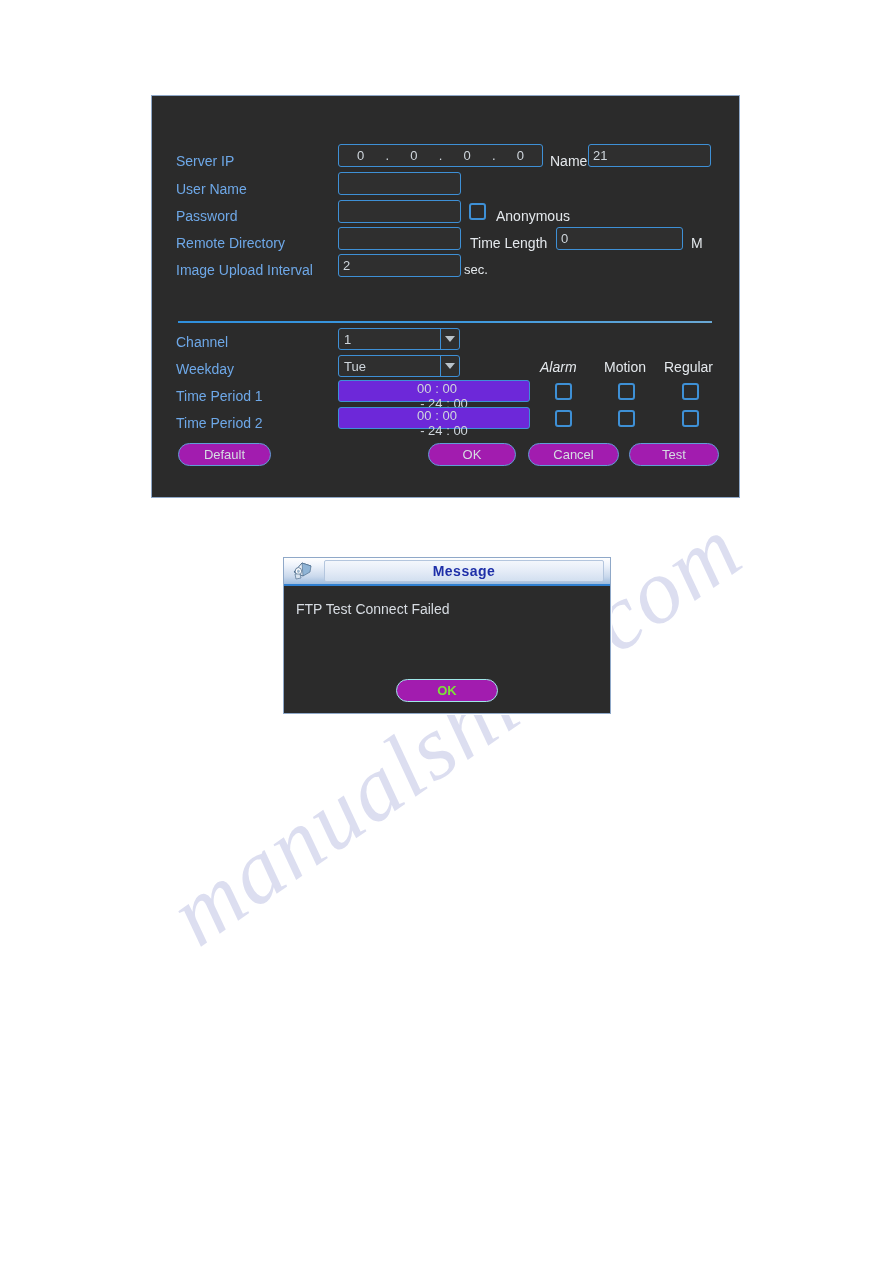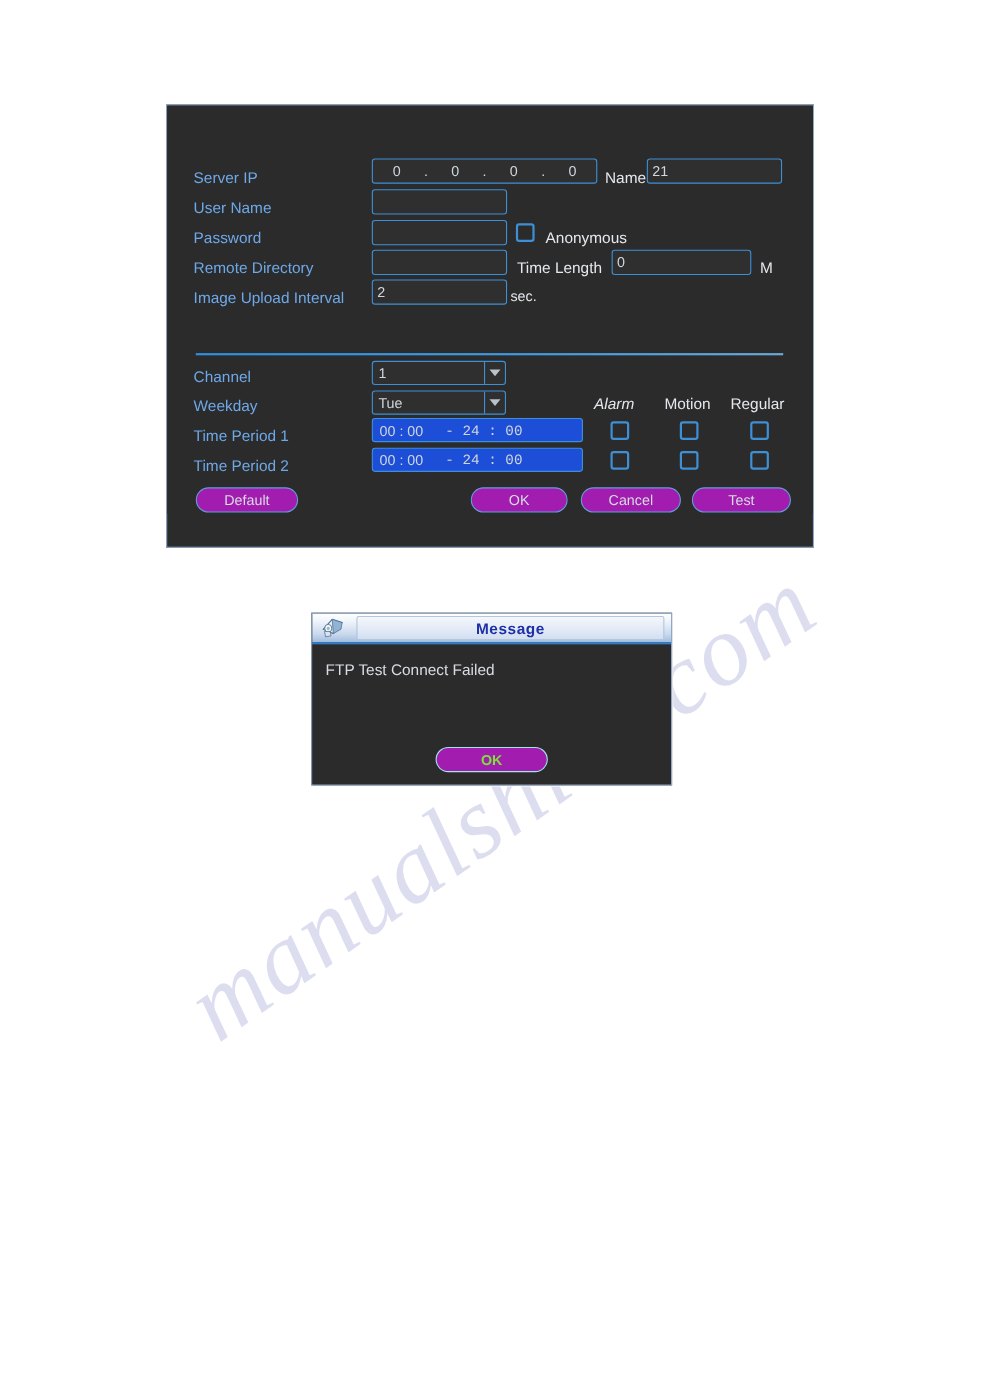--- a/index.html
+++ b/index.html
@@ -181,31 +181,32 @@
   .selbox .selarrow span {
     display: block;
     width: 0; height: 0;
     border-left: 5px solid transparent;
     border-right: 5px solid transparent;
     border-top: 6px solid #b9c2c9;
   }
 
   .timebox {
     position: absolute;
-    background: #1d4ed8;
+    background: #6d28d9;
     border: 1px solid #3e90d6;
     border-radius: 3px;
     box-sizing: border-box;
     display: flex;
     align-items: center;
     color: #cfd6dc;
     font-size: 13px;
+    flex-direction: column;
   }
   .timebox .tstart { padding-left: 6px; }
-  .timebox .tdash  { padding-left: 20px; font-family: Liberation Mono, monospace; }
+  .timebox .tdash  { padding-left: 20px; }
 
   .chk {
     position: absolute;
     width: 17px;
     height: 17px;
     border: 2px solid #3e90d6;
     border-radius: 3px;
     background: #2b2b2b;
     box-sizing: border-box;
     cursor: pointer;

